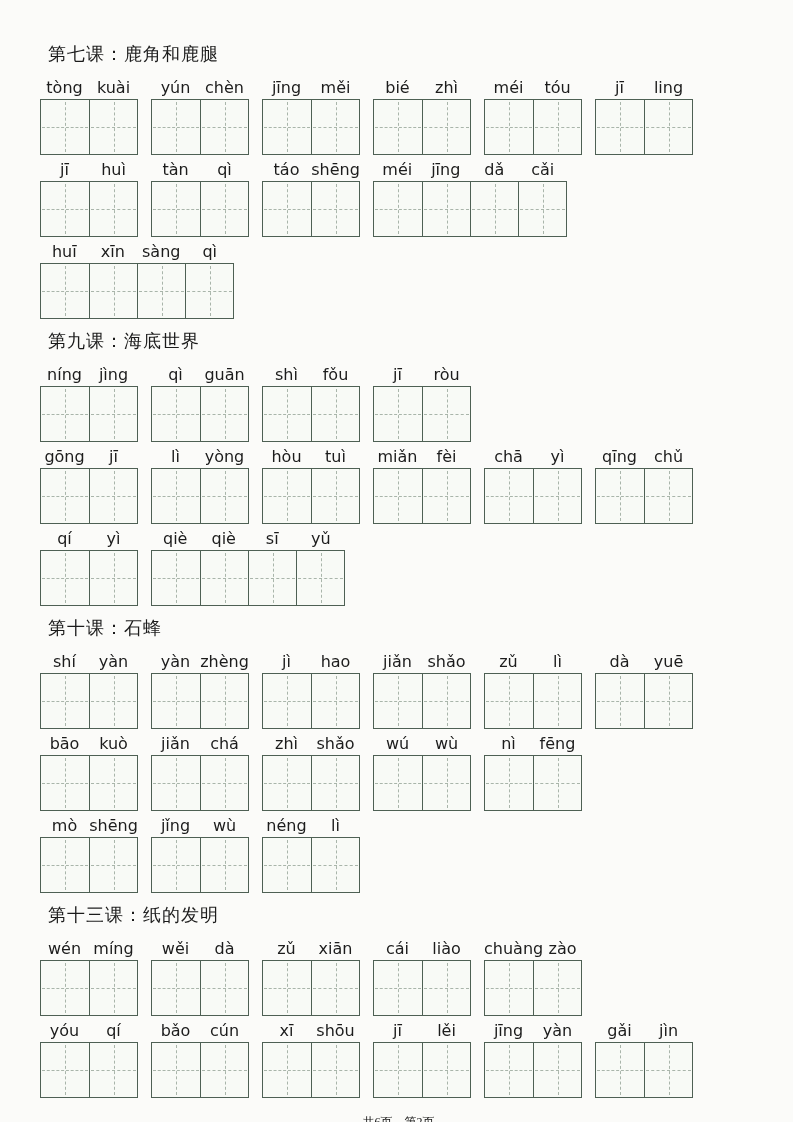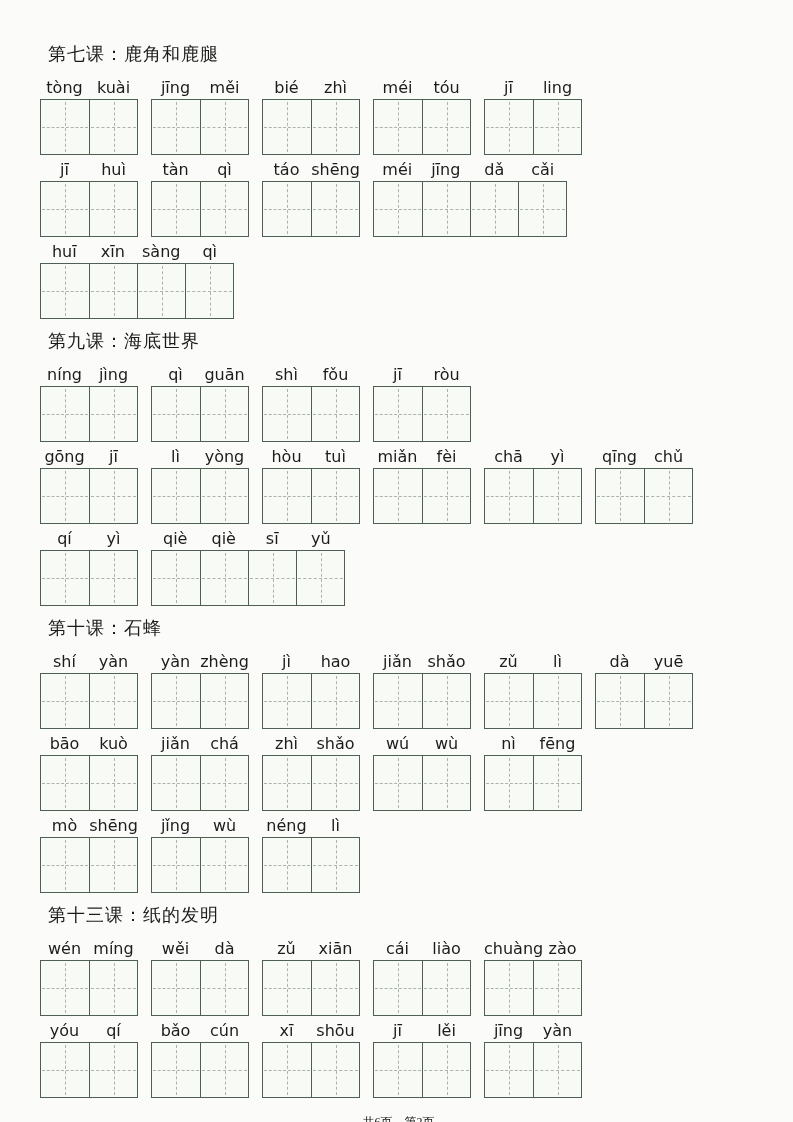--- a/index.html
+++ b/index.html
@@ -94,20 +94,30 @@
               <span class="pinyin">tòng</span>
               <span class="pinyin">kuài</span>
             </div>
             <div class="cells">
               <div class="cell"></div>
               <div class="cell"></div>
             </div>
           </div>
           <div class="group">
             <div class="pinyin-row">
+              <span class="pinyin">yún</span>
+              <span class="pinyin">chèn</span>
+            </div>
+            <div class="cells">
+              <div class="cell"></div>
+              <div class="cell"></div>
+            </div>
+          </div>
+          <div class="group">
+            <div class="pinyin-row">
               <span class="pinyin">jīng</span>
               <span class="pinyin">měi</span>
             </div>
             <div class="cells">
               <div class="cell"></div>
               <div class="cell"></div>
             </div>
           </div>
           <div class="group">
             <div class="pinyin-row">
@@ -577,20 +587,30 @@
             </div>
             <div class="cells">
               <div class="cell"></div>
               <div class="cell"></div>
             </div>
           </div>
           <div class="group">
             <div class="pinyin-row">
               <span class="pinyin">jīng</span>
               <span class="pinyin">yàn</span>
+            </div>
+            <div class="cells">
+              <div class="cell"></div>
+              <div class="cell"></div>
+            </div>
+          </div>
+          <div class="group">
+            <div class="pinyin-row">
+              <span class="pinyin">gǎi</span>
+              <span class="pinyin">jìn</span>
             </div>
             <div class="cells">
               <div class="cell"></div>
               <div class="cell"></div>
             </div>
           </div>
         </div>
       </div>
     </div>
   <div class="footer">共6页，第2页</div>

